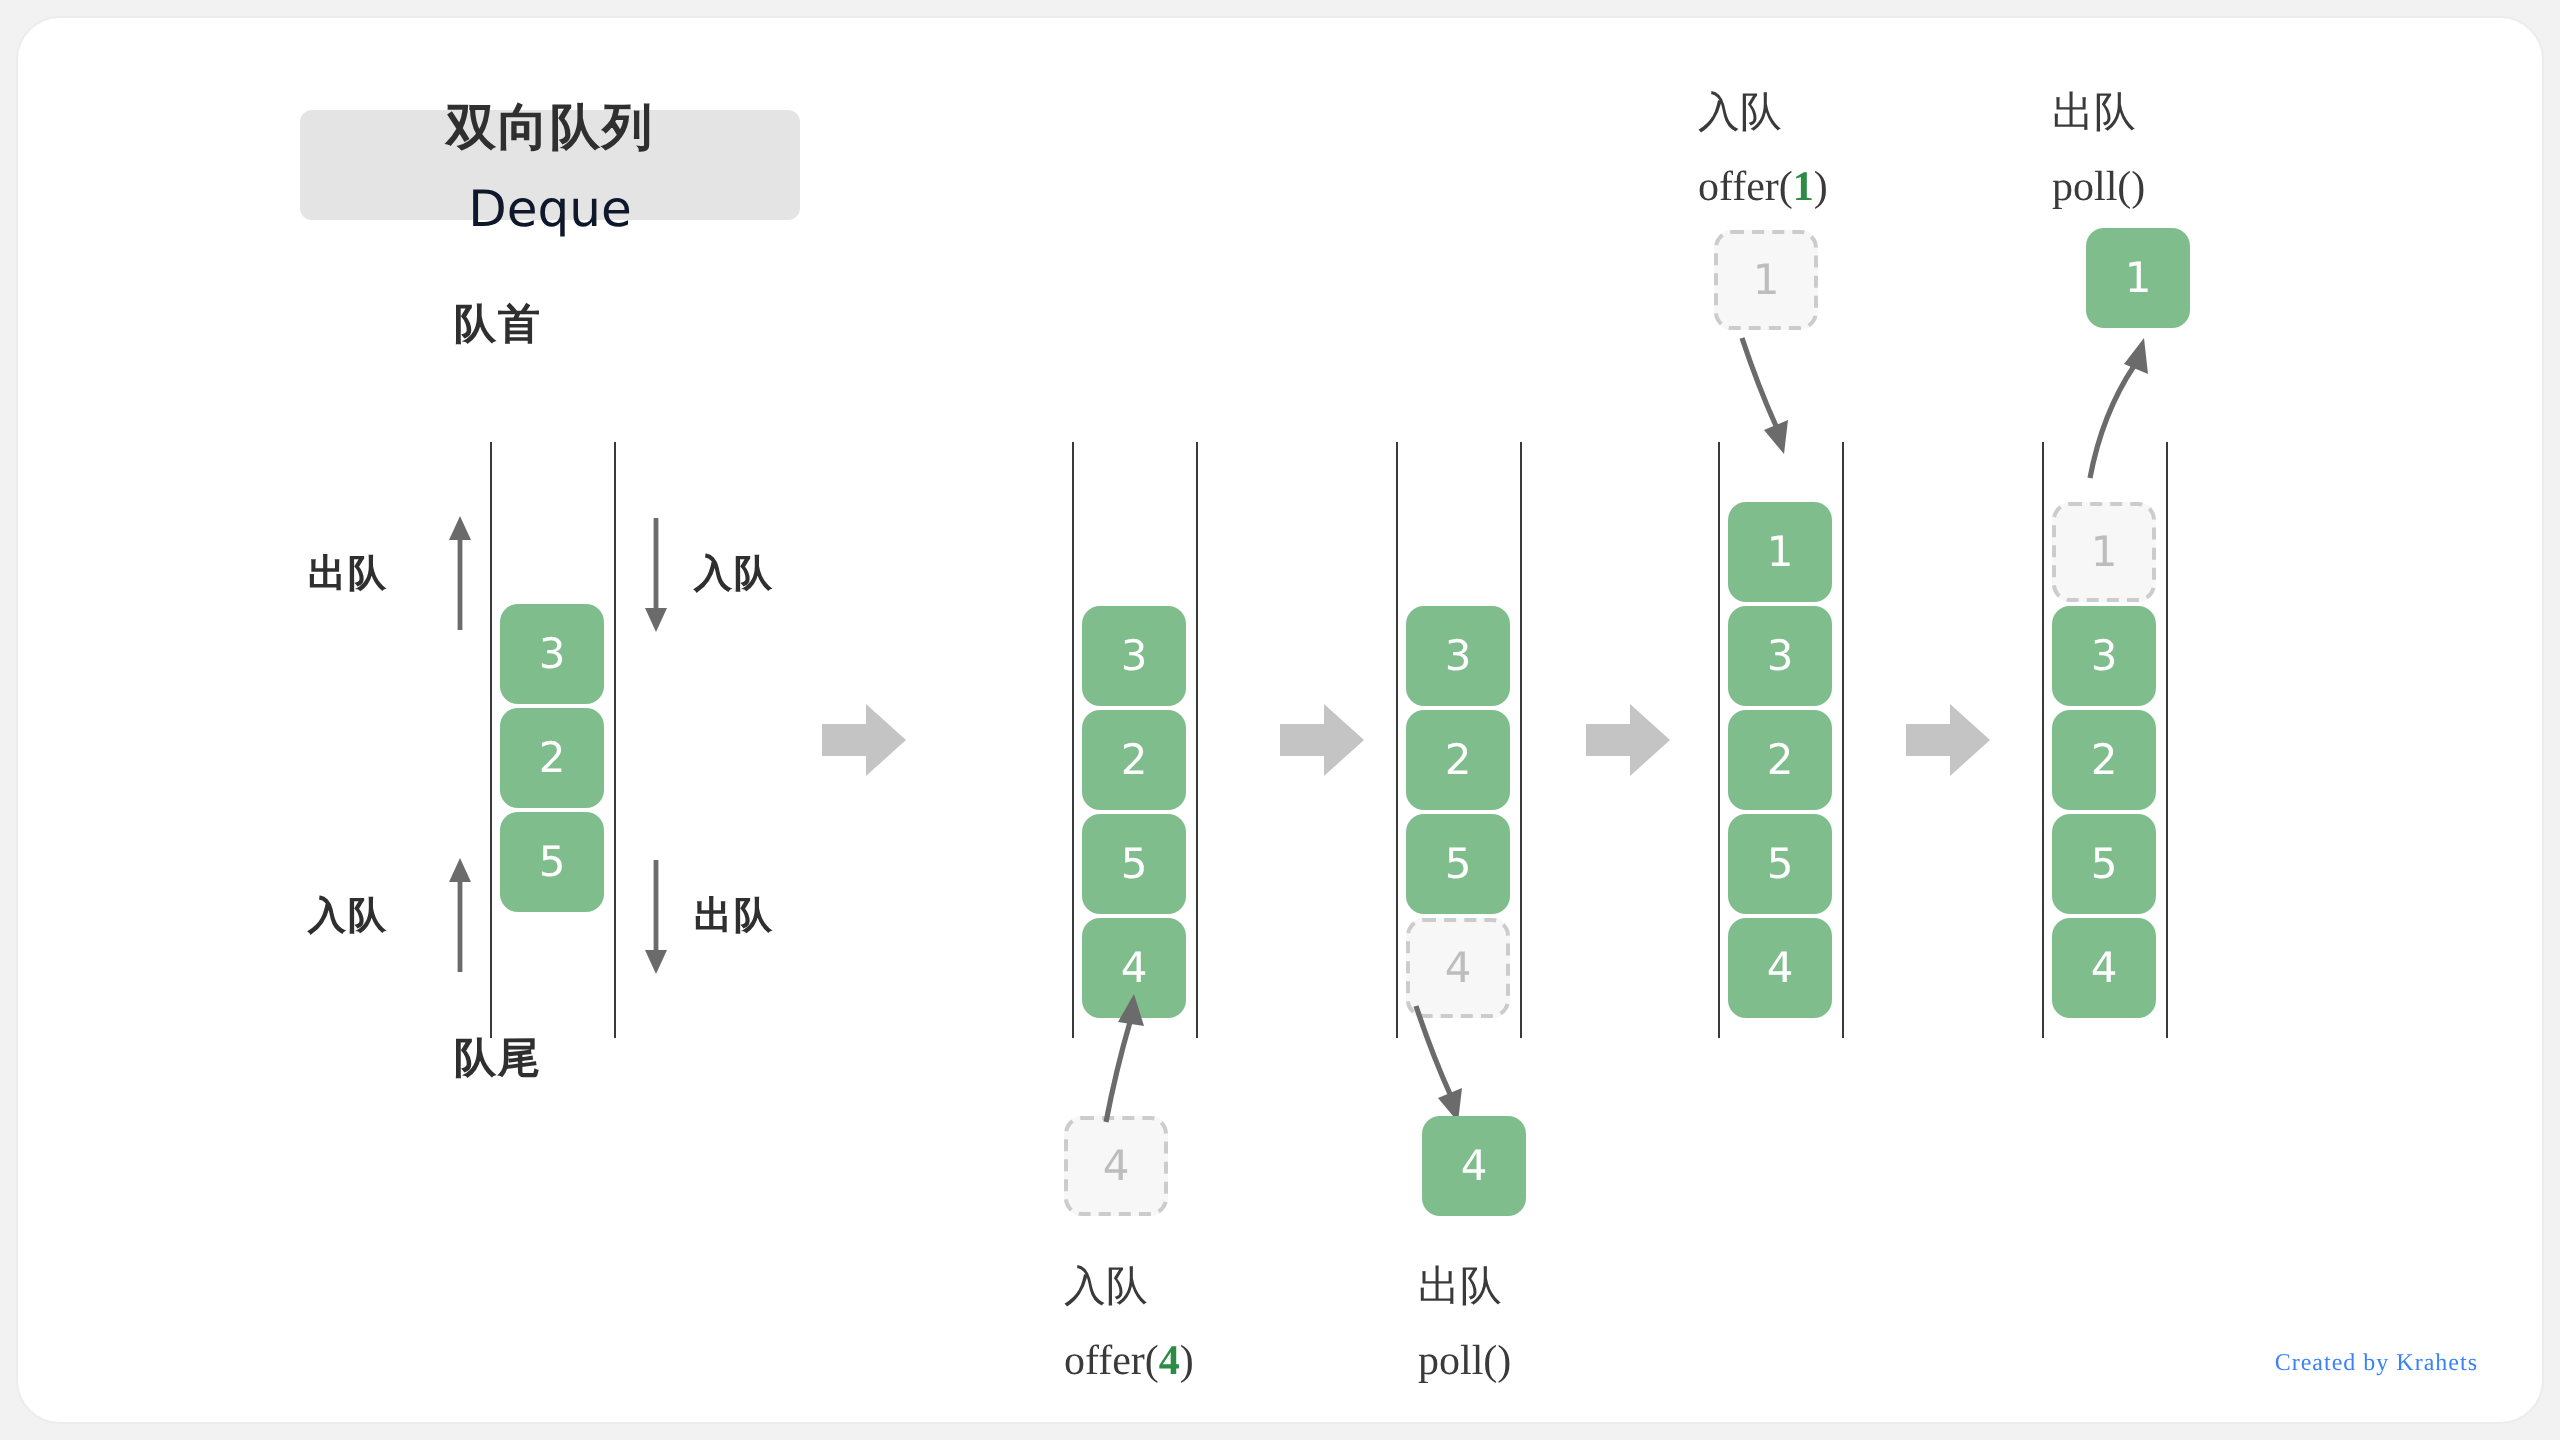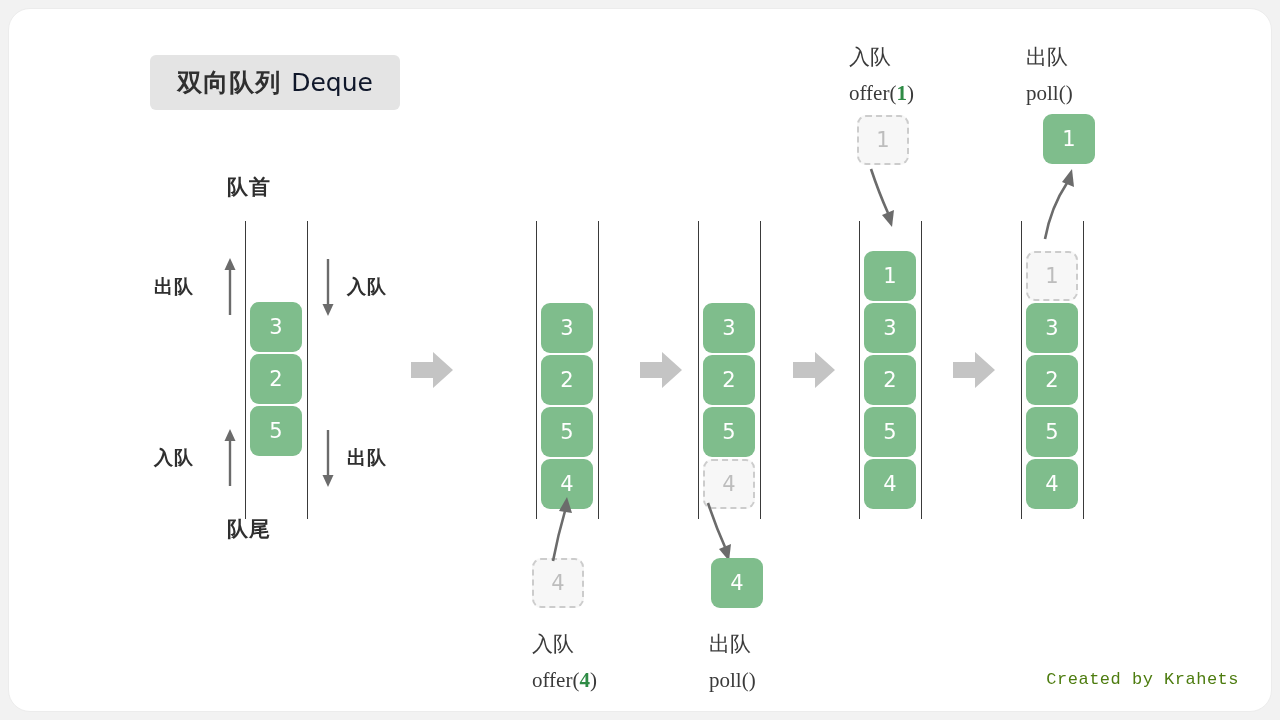--- a/index.html
+++ b/index.html
@@ -37,20 +37,21 @@
     left: 141px;
     top: 46px;
     width: 250px;
     height: 55px;
     background: #e4e4e4;
     border-radius: 6px;
     display: flex;
     align-items: center;
     justify-content: center;
     gap: 10px;
+    flex-direction: column;
   }
   .title-cn {
     font-size: 25px;
     font-weight: bold;
     color: #2f2f2f;
     letter-spacing: 1px;
   }
   .title-en {
     font-size: 25px;
     color: #0f172a;
@@ -149,41 +150,41 @@
     position: absolute;
     width: 42px;
     height: 38px;
   }
 
   
   .credit {
     position: absolute;
     right: 32px;
     bottom: 22px;
-    font-size: 17px;
-    color: #4d7c0f;
-    font-family: Liberation Mono, monospace;
+    font-size: 12px;
+    color: #3b82f6;
+    font-family: Liberation Serif, serif;
     letter-spacing: 0.5px;
   }
 
   svg { overflow: visible; }
 </style>
 </head>
 <body>
 
 <div id="canvas">
   <div class="card">
 
     <div class="title-badge">
       <span class="title-cn">双向队列</span>
       <span class="title-en">Deque</span>
     </div>
 
     <div class="panel" style="left:186px;">
-      <div class="hdr-label" style="left:32px; top:164px;">队首</div>
+      <div class="hdr-label" style="left:32px; top:139px;">队首</div>
       <div class="hdr-label" style="left:32px; top:506px;">队尾</div>
 
       <div class="rail left"></div>
       <div class="rail right"></div>
 
       <div class="stack" style="bottom:273px;">
         <div class="cell solid">3</div>
         <div class="cell solid">2</div>
         <div class="cell solid">5</div>
       </div>

